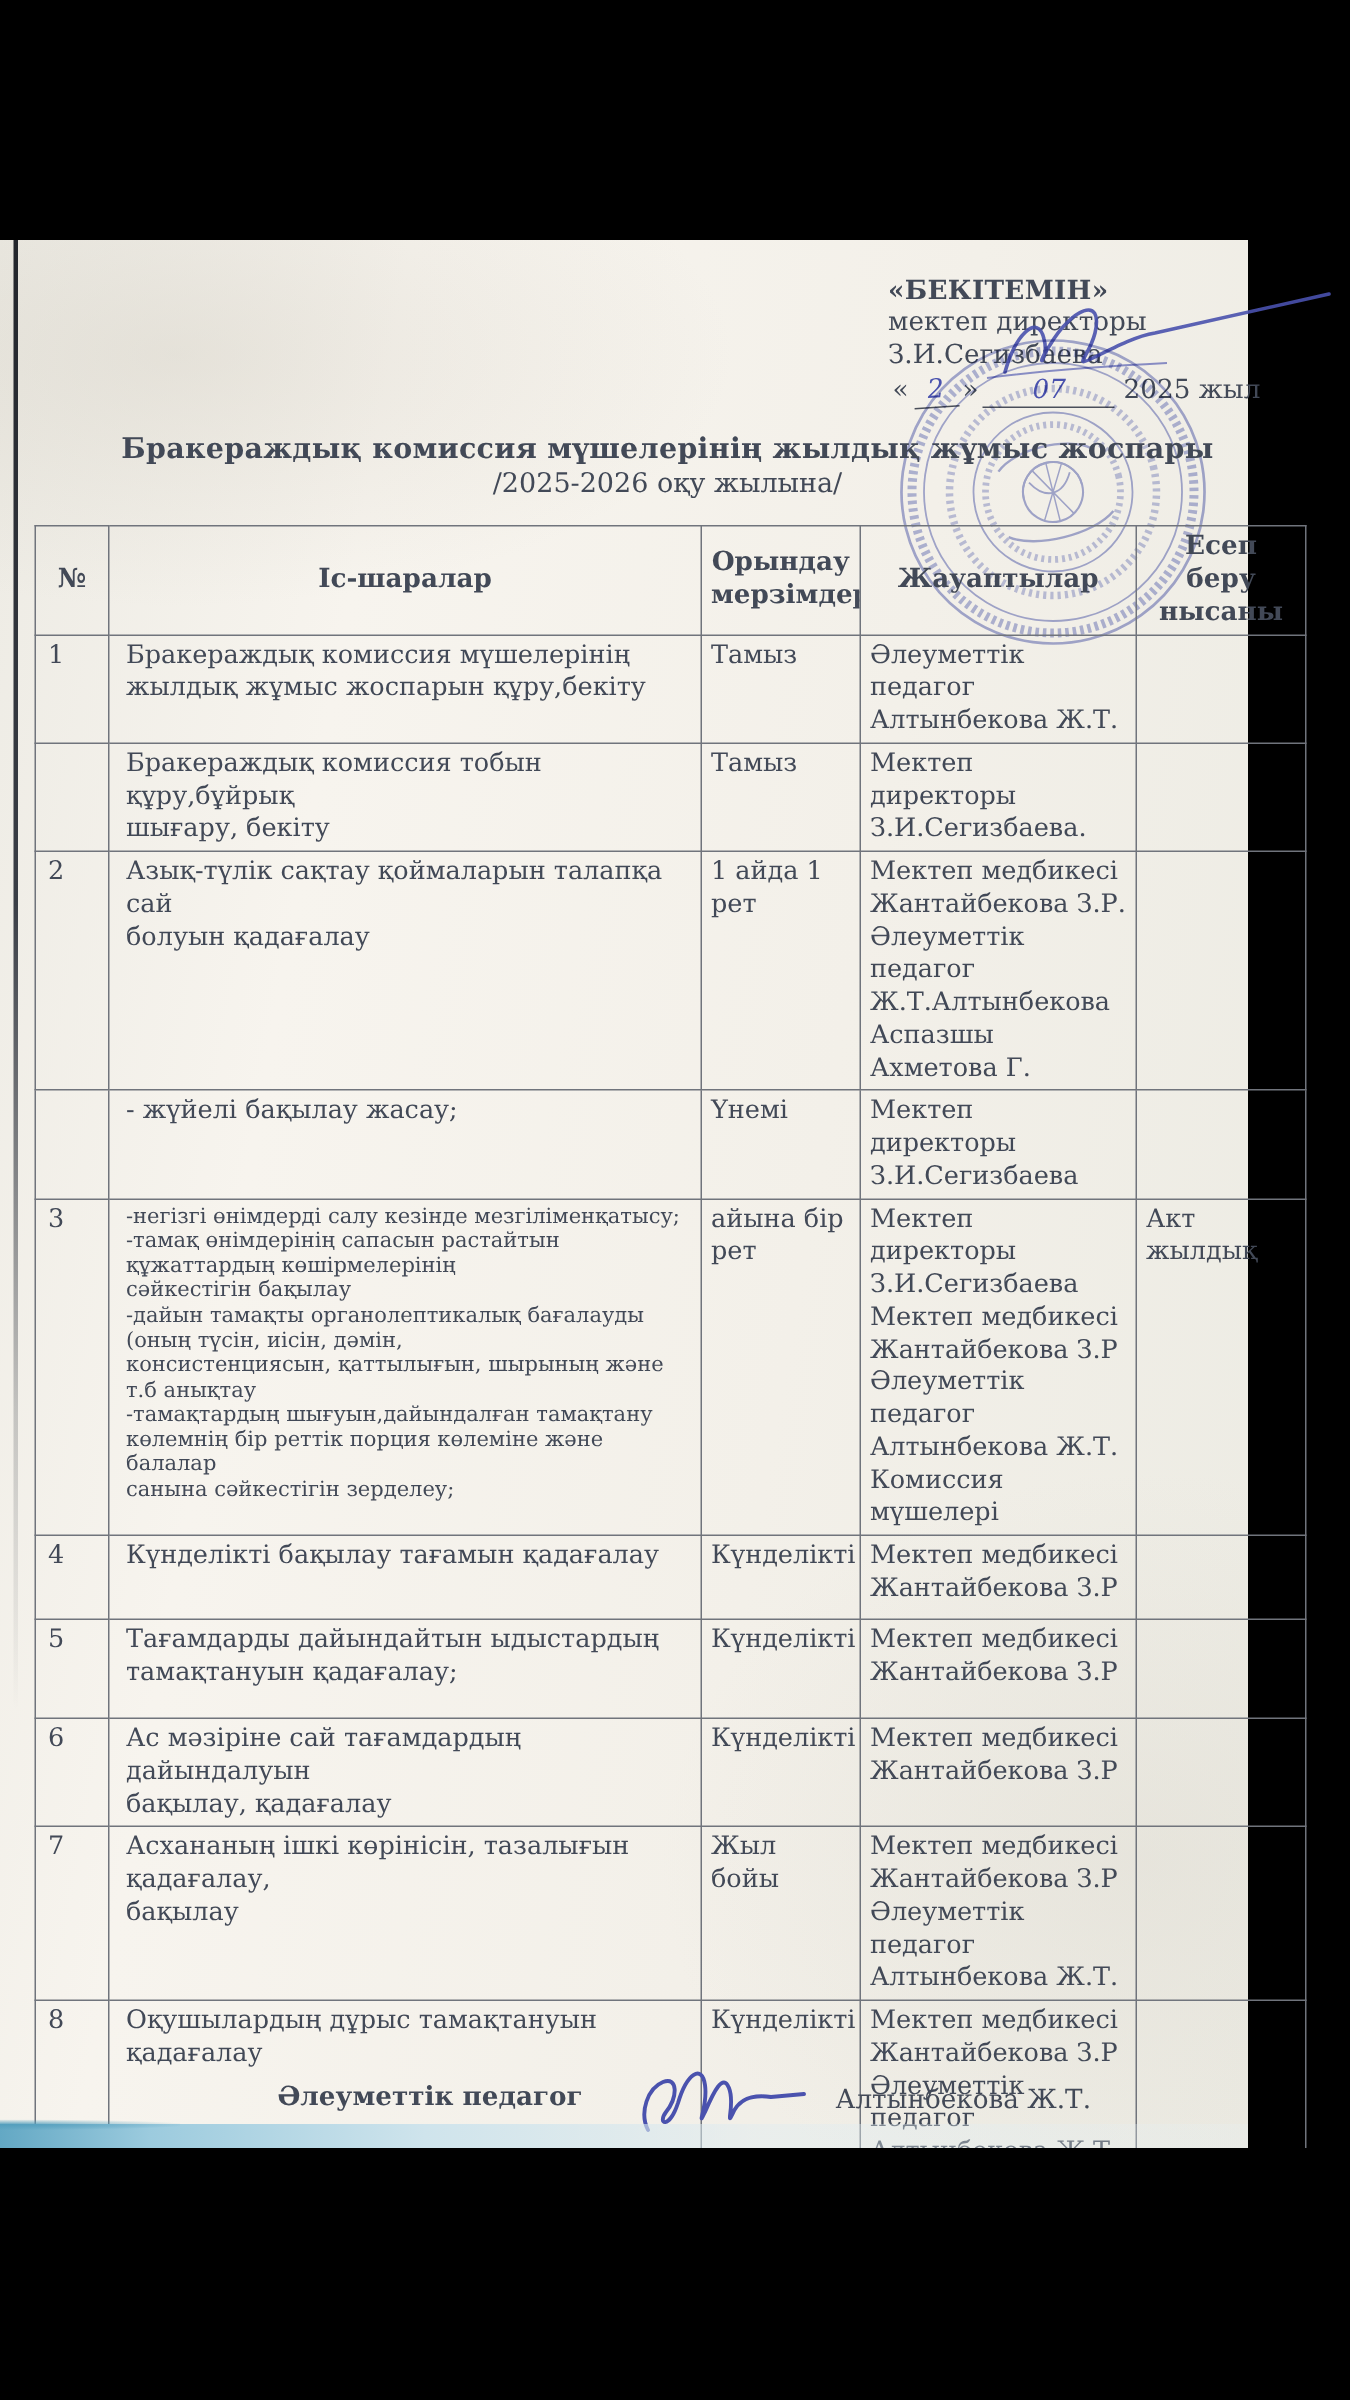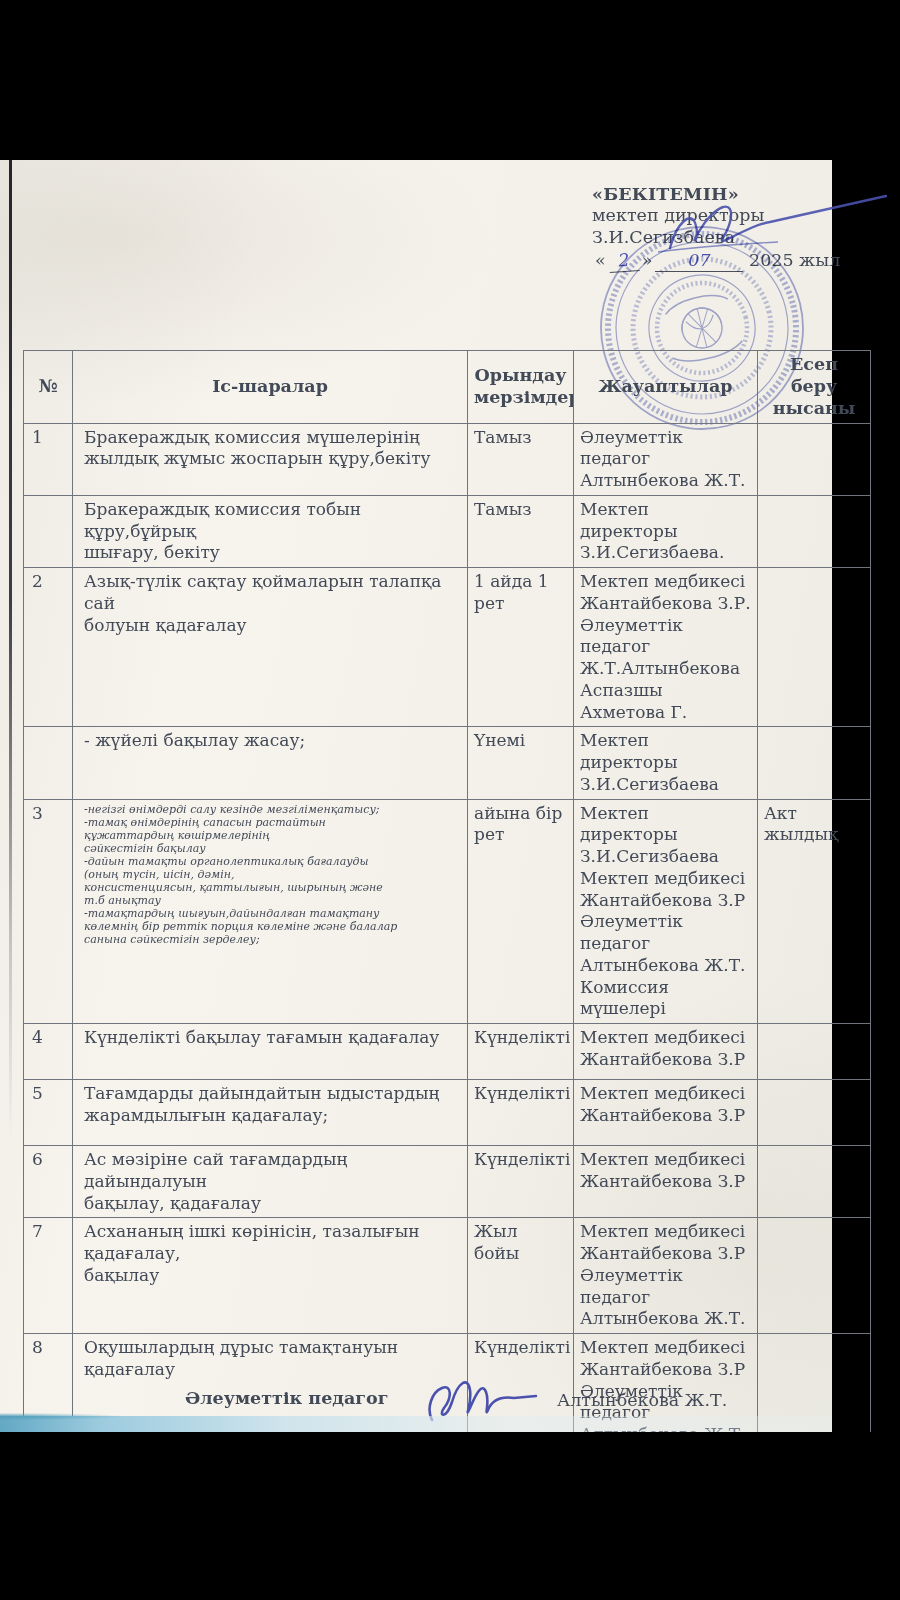--- a/index.html
+++ b/index.html
@@ -86,21 +86,21 @@
   tbody tr:nth-child(2){height:50px;}
   tbody tr:nth-child(3){height:128px;}
   tbody tr:nth-child(4){height:52px;}
   tbody tr:nth-child(5){height:208px;}
   tbody tr:nth-child(6){height:56px;}
   tbody tr:nth-child(7){height:66px;}
   tbody tr:nth-child(8){height:64px;}
   tbody tr:nth-child(9){height:100px;}
   tbody tr:nth-child(10){height:102px;}
   tbody tr:nth-child(11){height:88px;}
-  tbody tr:nth-child(5) td.cell-activity{font-size:11px;line-height:1.185;font-style:italic;}
+  tbody tr:nth-child(5) td.cell-activity{font-size:14px;line-height:1.185;}
 
   
   .footer{position:absolute;left:0;top:1222px;width:900px;height:60px;font-size:17.5px;}
   .footer .role{position:absolute;left:185px;top:6px;font-weight:bold;}
   .footer .name{position:absolute;left:557px;top:8px;}
   .ped-sign{position:absolute;left:418px;top:-14px;width:130px;height:70px;}
 </style>
 </head>
 <body>
 
@@ -134,20 +134,24 @@
       <circle cx="106" cy="106" r="45" stroke-width="4.5" stroke-dasharray="2 2.6" opacity=".7"></circle>
       <circle cx="106" cy="106" r="20" stroke-width="1.4"></circle>
       <path d="M 86 106 A 20 20 0 0 1 126 106" stroke-width="1.2"></path>
       <path d="M 92 96 C 100 110, 112 110, 120 96" stroke-width="1.2"></path>
       <path d="M 106 86 L 106 126 M 96 89 L 116 123 M 116 89 L 96 123" stroke-width="1"></path>
       <path d="M 70 128 C 86 140, 126 140, 142 128" stroke-width="1.6"></path>
       <path d="M 74 84 C 88 72, 124 72, 138 84" stroke-width="1.6"></path>
     </g>
   </svg>
 
+  <div class="title-wrap">
+    <div class="title">Бракераждық  комиссия мүшелерінің   жылдық жұмыс жоспары</div>
+    <div class="subtitle">/2025-2026 оқу жылына/</div>
+  </div>
 
   <table>
     <colgroup>
       <col class="c-num">
         <col class="c-act">
         <col class="c-term">
         <col class="c-resp">
         <col class="c-rep">
     </colgroup>
     <thead>
@@ -228,21 +232,21 @@
     <td class="cell-num">4</td>
     <td class="cell-activity">Күнделікті бақылау тағамын қадағалау</td>
     <td class="cell-term">Күнделікті</td>
     <td class="cell-responsible">Мектеп медбикесі
 Жантайбекова З.Р</td>
     <td class="cell-report"></td>
   </tr>
         <tr>
     <td class="cell-num">5</td>
     <td class="cell-activity">Тағамдарды дайындайтын ыдыстардың
-жарамдылығын қадағалау;</td>
+тамақтануын қадағалау;</td>
     <td class="cell-term">Күнделікті</td>
     <td class="cell-responsible">Мектеп  медбикесі
 Жантайбекова З.Р</td>
     <td class="cell-report"></td>
   </tr>
         <tr>
     <td class="cell-num">6</td>
     <td class="cell-activity">Ас мәзіріне сай тағамдардың дайындалуын
 бақылау, қадағалау</td>
     <td class="cell-term">Күнделікті</td>

